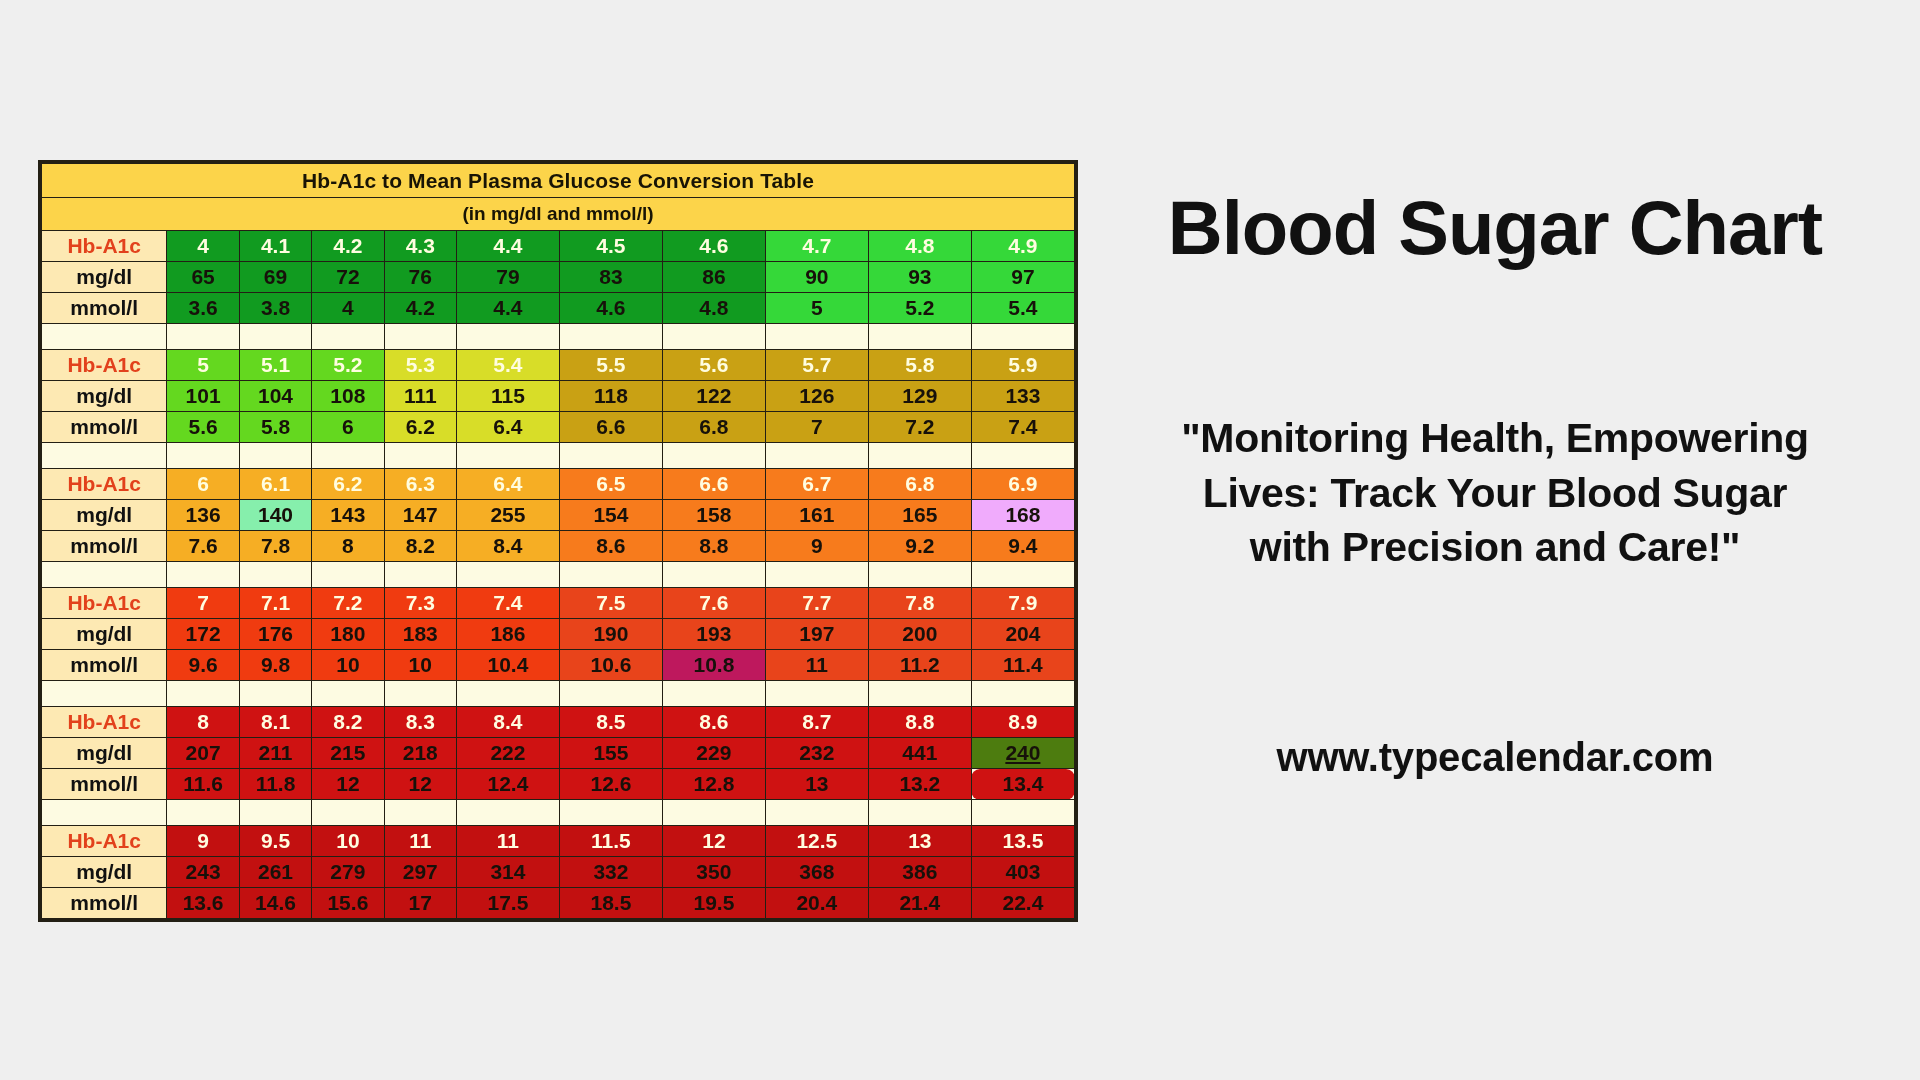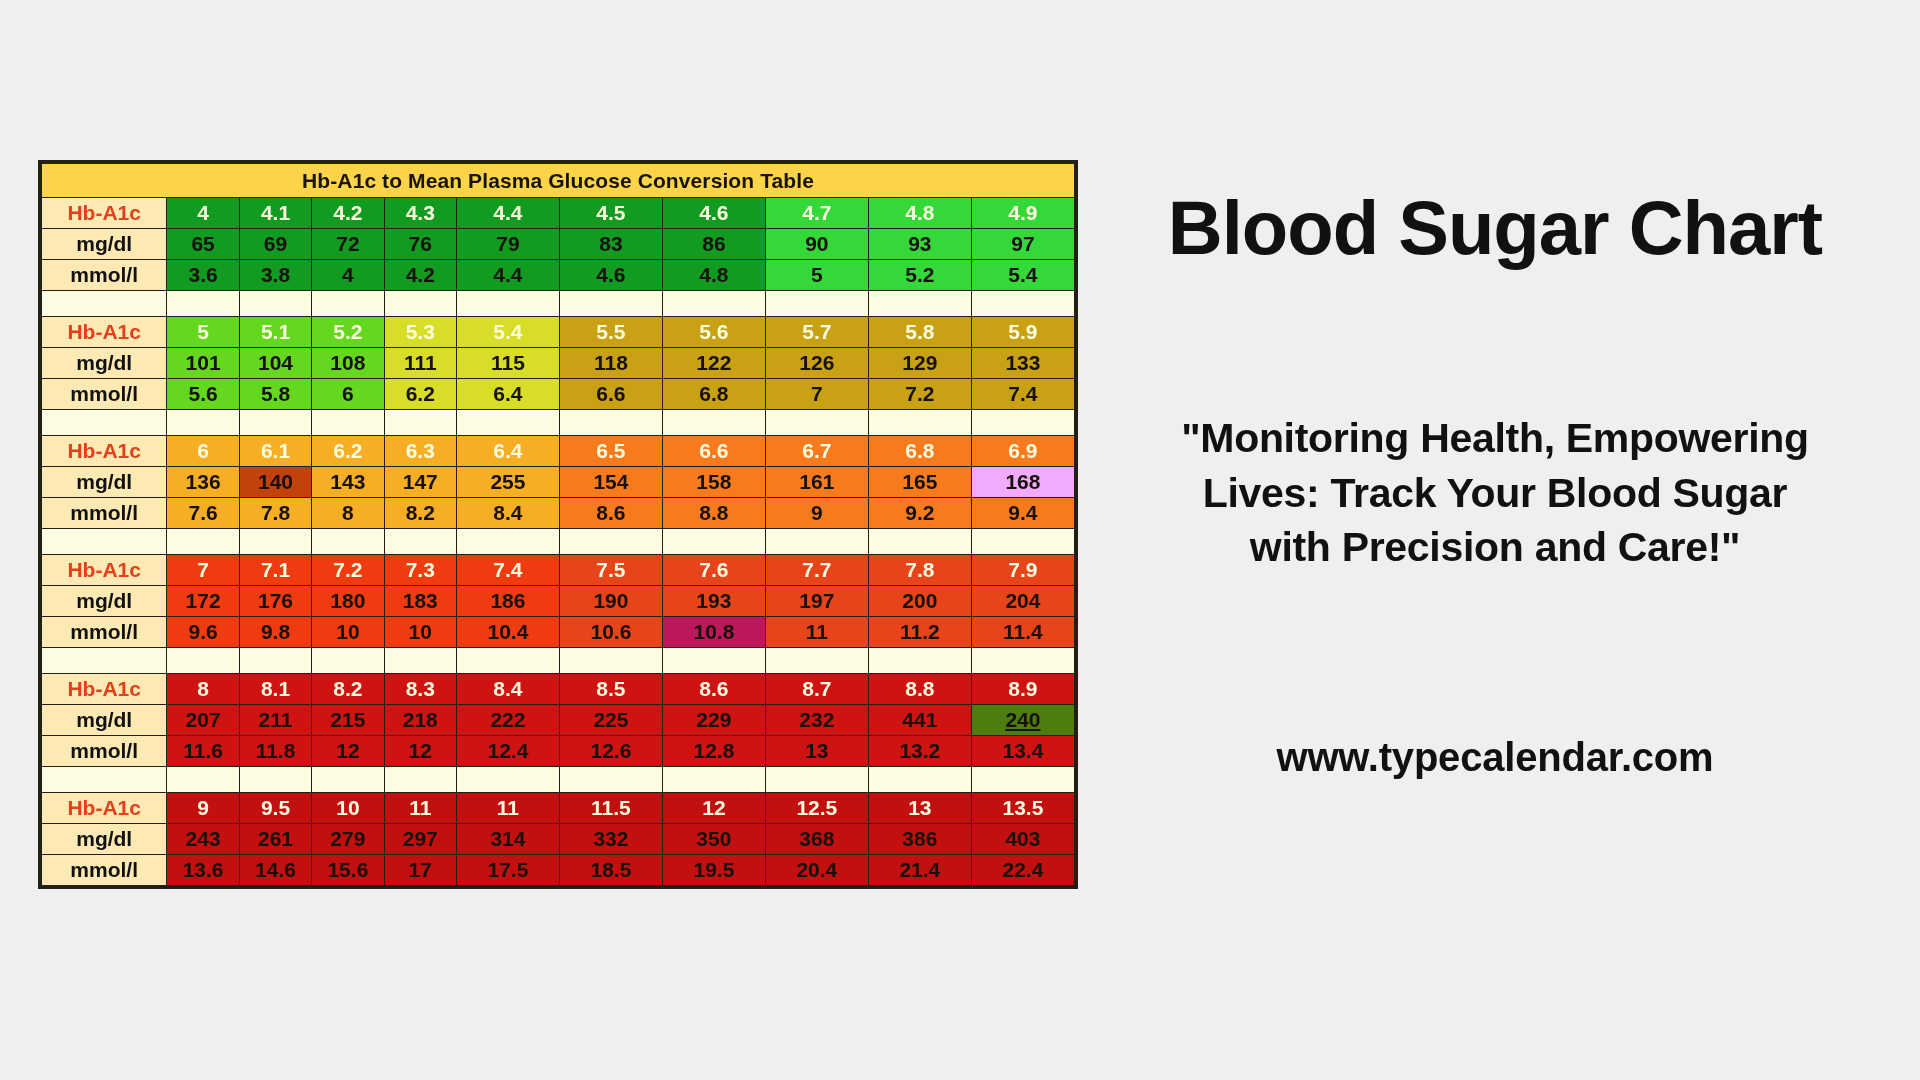--- a/index.html
+++ b/index.html
@@ -154,20 +154,23 @@
           <col class="c-w">
         <col class="c-w">
           <col class="c-w">
       </colgroup>
       <tbody id="table-body">
 
       <tr>
             <td class="title-cell" colspan="11">Hb-A1c to Mean Plasma Glucose Conversion Table</td>
           </tr>
           <tr>
+            <td class="subtitle-cell" colspan="11">(in mg/dl and mmol/l)</td>
+          </tr>
+          <tr>
             <td class="rowlabel a1c">Hb-A1c</td>
             <td class="data a1c-row" style="background: rgb(17, 155, 32);">4</td>
             <td class="data a1c-row" style="background: rgb(17, 155, 32);">4.1</td>
             <td class="data a1c-row" style="background: rgb(17, 155, 32);">4.2</td>
             <td class="data a1c-row" style="background: rgb(17, 155, 32);">4.3</td>
             <td class="data a1c-row" style="background: rgb(17, 155, 32);">4.4</td>
             <td class="data a1c-row" style="background: rgb(17, 155, 32);">4.5</td>
             <td class="data a1c-row" style="background: rgb(17, 155, 32);">4.6</td>
             <td class="data a1c-row" style="background: rgb(53, 216, 57);">4.7</td>
             <td class="data a1c-row" style="background: rgb(53, 216, 57);">4.8</td>
@@ -273,21 +276,21 @@
             <td class="data a1c-row" style="background: rgb(246, 174, 36);">6.4</td>
             <td class="data a1c-row" style="background: rgb(247, 123, 28);">6.5</td>
             <td class="data a1c-row" style="background: rgb(247, 123, 28);">6.6</td>
             <td class="data a1c-row" style="background: rgb(247, 123, 28);">6.7</td>
             <td class="data a1c-row" style="background: rgb(247, 123, 28);">6.8</td>
             <td class="data a1c-row" style="background: rgb(247, 123, 28);">6.9</td>
           </tr>
           <tr>
             <td class="rowlabel">mg/dl</td>
             <td class="data val-row" style="background: rgb(246, 174, 36);">136</td>
-            <td class="data val-row" style="background: #c2410c; margin-left: 24px;">140</td>
+            <td class="data val-row" style="background: #86efac; margin-left: 24px;">140</td>
             <td class="data val-row" style="background: rgb(246, 174, 36);">143</td>
             <td class="data val-row" style="background: rgb(246, 174, 36);">147</td>
             <td class="data val-row" style="background: rgb(246, 174, 36);">255</td>
             <td class="data val-row" style="background: rgb(247, 123, 28);">154</td>
             <td class="data val-row" style="background: rgb(247, 123, 28);">158</td>
             <td class="data val-row" style="background: rgb(247, 123, 28);">161</td>
             <td class="data val-row" style="background: rgb(247, 123, 28);">165</td>
             <td class="data val-row" style="background: #f0abfc;">168</td>
           </tr>
           <tr>
@@ -381,38 +384,38 @@
             <td class="data a1c-row" style="background: rgb(207, 18, 18);">8.8</td>
             <td class="data a1c-row" style="background: rgb(207, 18, 18);">8.9</td>
           </tr>
           <tr>
             <td class="rowlabel">mg/dl</td>
             <td class="data val-row" style="background: rgb(207, 18, 18);">207</td>
             <td class="data val-row" style="background: rgb(207, 18, 18);">211</td>
             <td class="data val-row" style="background: rgb(207, 18, 18);">215</td>
             <td class="data val-row" style="background: rgb(207, 18, 18);">218</td>
             <td class="data val-row" style="background: rgb(207, 18, 18);">222</td>
-            <td class="data val-row" style="background: rgb(207, 18, 18);">225</td>
+            <td class="data val-row" style="background: rgb(207, 18, 18);">155</td>
             <td class="data val-row" style="background: rgb(207, 18, 18);">229</td>
             <td class="data val-row" style="background: rgb(207, 18, 18);">232</td>
             <td class="data val-row" style="background: rgb(207, 18, 18);">441</td>
             <td class="data val-row" style="background: #4d7c0f; text-decoration: underline;">240</td>
           </tr>
           <tr>
             <td class="rowlabel">mmol/l</td>
             <td class="data val-row" style="background: rgb(207, 18, 18);">11.6</td>
             <td class="data val-row" style="background: rgb(207, 18, 18);">11.8</td>
             <td class="data val-row" style="background: rgb(207, 18, 18);">12</td>
             <td class="data val-row" style="background: rgb(207, 18, 18);">12</td>
             <td class="data val-row" style="background: rgb(207, 18, 18);">12.4</td>
             <td class="data val-row" style="background: rgb(207, 18, 18);">12.6</td>
             <td class="data val-row" style="background: rgb(207, 18, 18);">12.8</td>
             <td class="data val-row" style="background: rgb(207, 18, 18);">13</td>
             <td class="data val-row" style="background: rgb(207, 18, 18);">13.2</td>
-            <td class="data val-row" style="background: rgb(207, 18, 18);">13.4</td>
+            <td class="data val-row" style="background: rgb(207, 18, 18); border-radius: 9px;">13.4</td>
           </tr>
           <tr>
             <td class="spacer"></td>
             <td class="spacer"></td>
             <td class="spacer"></td>
             <td class="spacer"></td>
             <td class="spacer"></td>
             <td class="spacer"></td>
             <td class="spacer"></td>
             <td class="spacer"></td>

